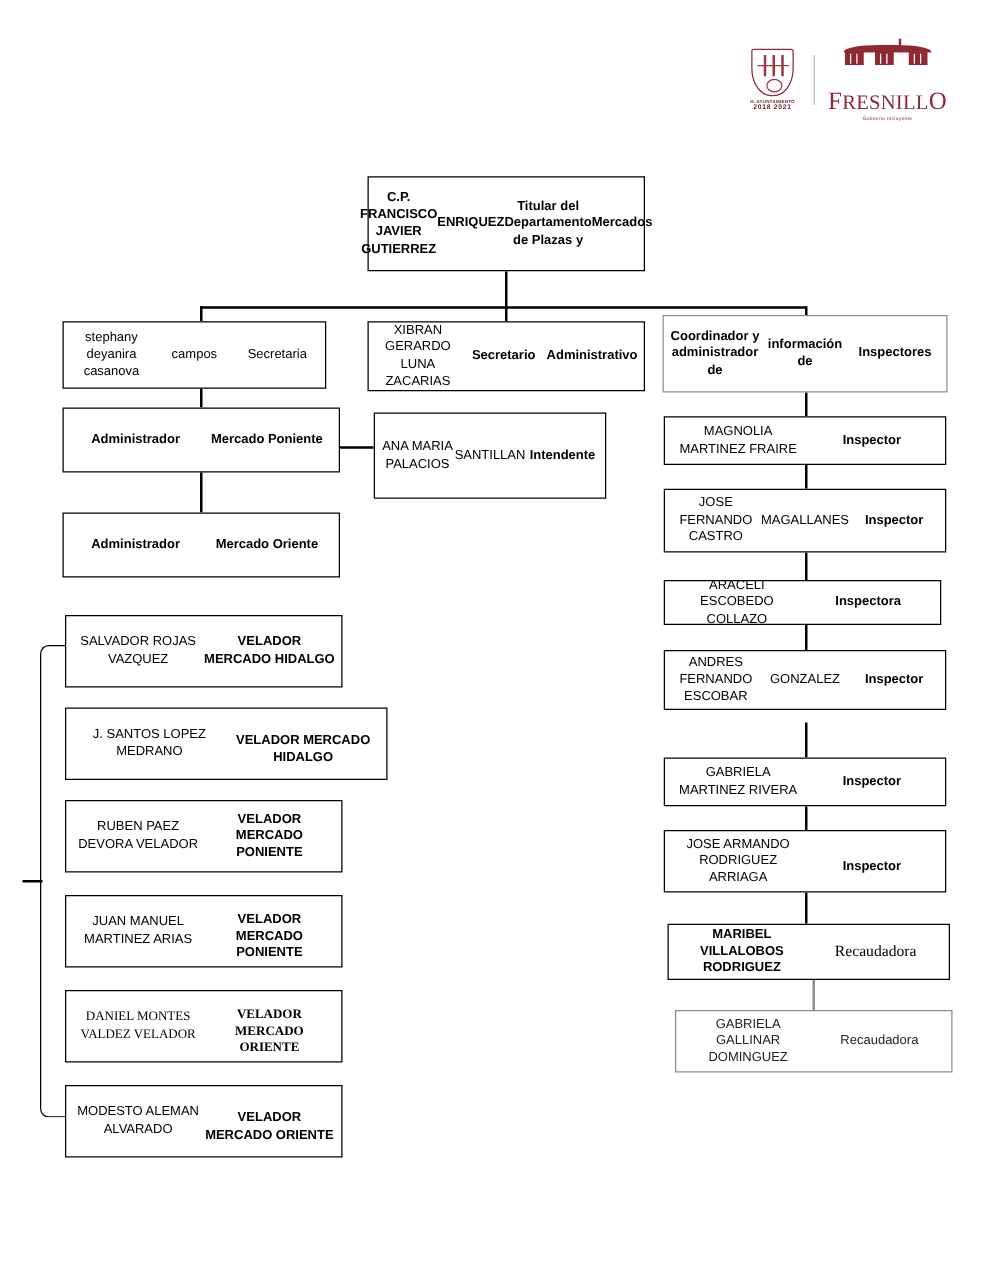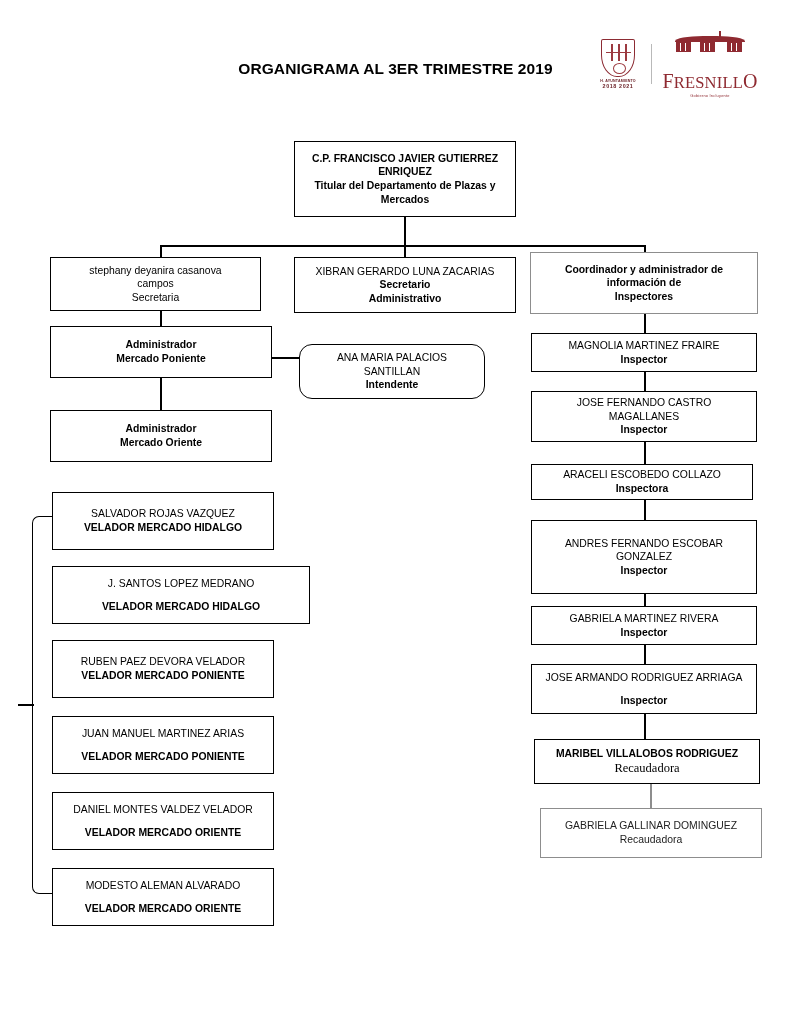--- a/index.html
+++ b/index.html
@@ -154,21 +154,21 @@
   }
   #chart-title .tline { display: block; }
 
   
   .node {
     position: absolute;
     box-sizing: border-box;
     border: 1.4px solid #000000;
     background: #ffffff;
     display: flex;
-    flex-direction: column;
+    flex-direction: row;
     align-items: center;
     justify-content: center;
     text-align: center;
     font-size: 10.4px;
     line-height: 1.30;
     padding: 3px 5px;
     z-index: 2;
   }
   .node .ln { display: block; width: 100%; }
   .node .bold { font-weight: bold; }
@@ -240,21 +240,20 @@
       <div class="fres-col fc3"></div>
       <div class="fres-colgap" style="left:59px;"></div>
       <div class="fres-colgap" style="left:64px;"></div>
     </div>
     <div class="fres-word"><span class="cap">F</span><span>RESNILL</span><span class="cap">O</span></div>
     <div class="fres-tag">Gobierno Incluyente</div>
   </div>
 </div>
 
 <div id="chart-title">
-  <span class="tline">ORGANIGRAMA AL 3ER TRIMESTRE 2019</span>
 </div>
 
 <div class="conn v" style="left:404px; top:217px; height:29px;"></div>
 
 <div class="conn h" style="left:160px; top:245px; width:485px;"></div>
 
 <div class="conn v" style="left:160px; top:245px; height:12px;"></div>
 <div class="conn v" style="left:404px; top:245px; height:12px;"></div>
 <div class="conn v" style="left:644px; top:245px; height:12px;"></div>
 
@@ -302,21 +301,21 @@
   <span class="ln bold">Coordinador y administrador de</span>
   <span class="ln bold">información de</span>
   <span class="ln bold">Inspectores</span>
 </div>
 
 <div class="node" style="left:50px; top:326px; width:222px; height:52px;">
   <span class="ln bold">Administrador</span>
   <span class="ln bold">Mercado Poniente</span>
 </div>
 
-<div class="node thin" style="left:299px; top:344px; width:186px; height:55px;border-radius:13px;">
+<div class="node thin" style="left:299px; top:330px; width:186px; height:69px;">
   <span class="ln reg">ANA MARIA PALACIOS</span>
   <span class="ln reg">SANTILLAN</span>
   <span class="ln bold">Intendente</span>
 </div>
 
 <div class="node" style="left:50px; top:410px; width:222px; height:52px;">
   <span class="ln bold">Administrador</span>
   <span class="ln bold">Mercado Oriente</span>
 </div>
 
@@ -333,21 +332,21 @@
 <div class="node" style="left:52px; top:640px; width:222px; height:58px;">
   <span class="ln reg">RUBEN PAEZ DEVORA VELADOR</span>
   <span class="ln bold">VELADOR MERCADO PONIENTE</span>
 </div>
 
 <div class="node gap-lines" style="left:52px; top:716px; width:222px; height:58px;">
   <span class="ln reg">JUAN MANUEL MARTINEZ ARIAS</span>
   <span class="ln bold">VELADOR MERCADO PONIENTE</span>
 </div>
 
-<div class="node gap-lines" style="left:52px; top:792px; width:222px; height:58px;">
+<div class="node gap-lines" style="left:52px; top:792px; width:222px; height:58px;font-family:Liberation Serif, serif;">
   <span class="ln reg">DANIEL MONTES VALDEZ VELADOR</span>
   <span class="ln bold">VELADOR MERCADO ORIENTE</span>
 </div>
 
 <div class="node gap-lines" style="left:52px; top:868px; width:222px; height:58px;">
   <span class="ln reg">MODESTO ALEMAN ALVARADO</span>
   <span class="ln bold">VELADOR MERCADO ORIENTE</span>
 </div>
 
 <div class="node" style="left:531px; top:333px; width:226px; height:39px;">
@@ -359,21 +358,21 @@
   <span class="ln reg">JOSE FERNANDO CASTRO</span>
   <span class="ln reg">MAGALLANES</span>
   <span class="ln bold">Inspector</span>
 </div>
 
 <div class="node" style="left:531px; top:464px; width:222px; height:36px;">
   <span class="ln reg">ARACELI ESCOBEDO COLLAZO</span>
   <span class="ln bold">Inspectora</span>
 </div>
 
-<div class="node" style="left:531px; top:520px; width:226px; height:74px;">
+<div class="node" style="left:531px; top:520px; width:226px; height:48px;">
   <span class="ln reg">ANDRES FERNANDO ESCOBAR</span>
   <span class="ln reg">GONZALEZ</span>
   <span class="ln bold">Inspector</span>
 </div>
 
 <div class="node" style="left:531px; top:606px; width:226px; height:39px;">
   <span class="ln reg">GABRIELA MARTINEZ RIVERA</span>
   <span class="ln bold">Inspector</span>
 </div>
 

